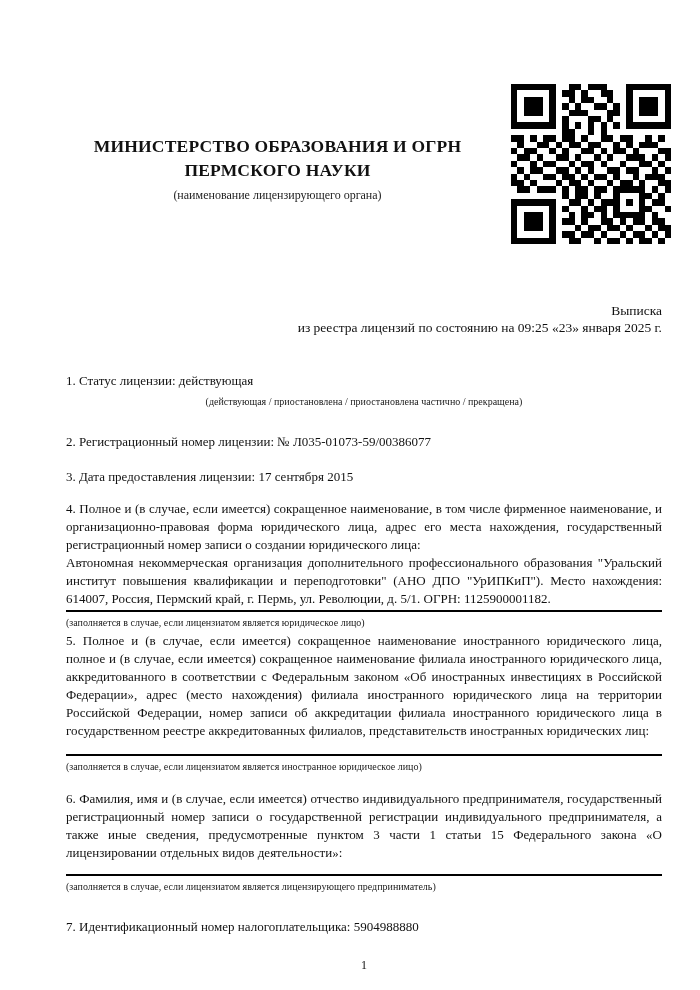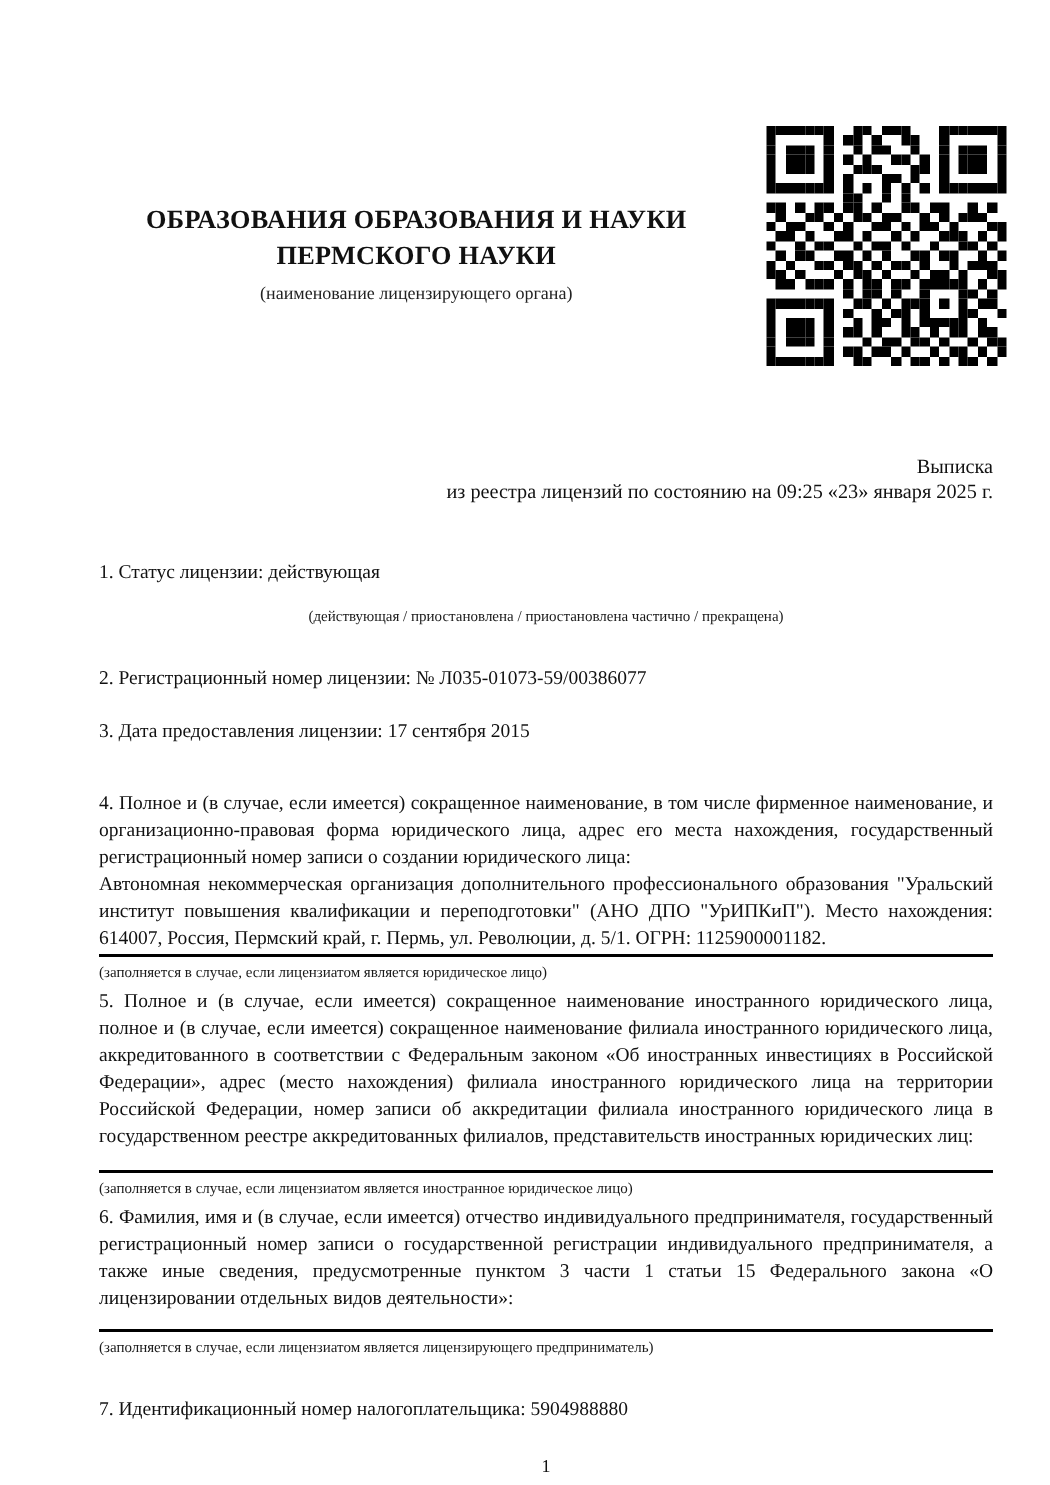--- a/index.html
+++ b/index.html
@@ -53,28 +53,28 @@
     margin-top: 58px;
     text-align: right;
     font-size: 13.5px;
     line-height: 17px;
   }
   .item { font-size: 13px; line-height: 18px; }
   .item-1 { margin-top: 36px; }
   .item-note {
     text-align: center;
     font-size: 10px;
-    margin-top: 13px;
+    margin-top: 3px;
     color: #1a1a1a;
   }
   .item-2 { margin-top: 22px; }
   .item-3 { margin-top: 17px; }
-  .item-4 { margin-top: 30px; }
+  .item-4 { margin-top: 14px; }
   .item-5 { margin-top: 0; }
-  .item-6 { }
+  .item-6 { margin-top: 14px; }
   .item-7 { margin-top: 22px; }
   .para { text-align: justify; }
   .fill-rule {
     border-top: 2px solid #000;
     margin-top: 2px;
     height: 0;
   }
   .fill-rule.spaced-14 { margin-top: 14px; }
   .fill-rule.spaced-12 { margin-top: 12px; }
   .fill-caption {
@@ -90,21 +90,21 @@
   }
 </style>
 </head>
 <body>
 
 <div class="page">
 
   <div class="top-section">
     <div class="header-block">
       <div class="org-name">
-        <div>ОБРАЗОВАНИЯ ОБРАЗОВАНИЯ И НАУКИ</div>
+        <div>МИНИСТЕРСТВО ОБРАЗОВАНИЯ И ОГРН</div>
         <div>ПЕРМСКОГО НАУКИ</div>
       </div>
       <div class="org-caption">(наименование лицензирующего органа)</div>
     </div>
     <div class="qr-code">
         <div class="m"></div>
         <div class="m"></div>
         <div class="m"></div>
         <div class="m"></div>
         <div class="m"></div>

